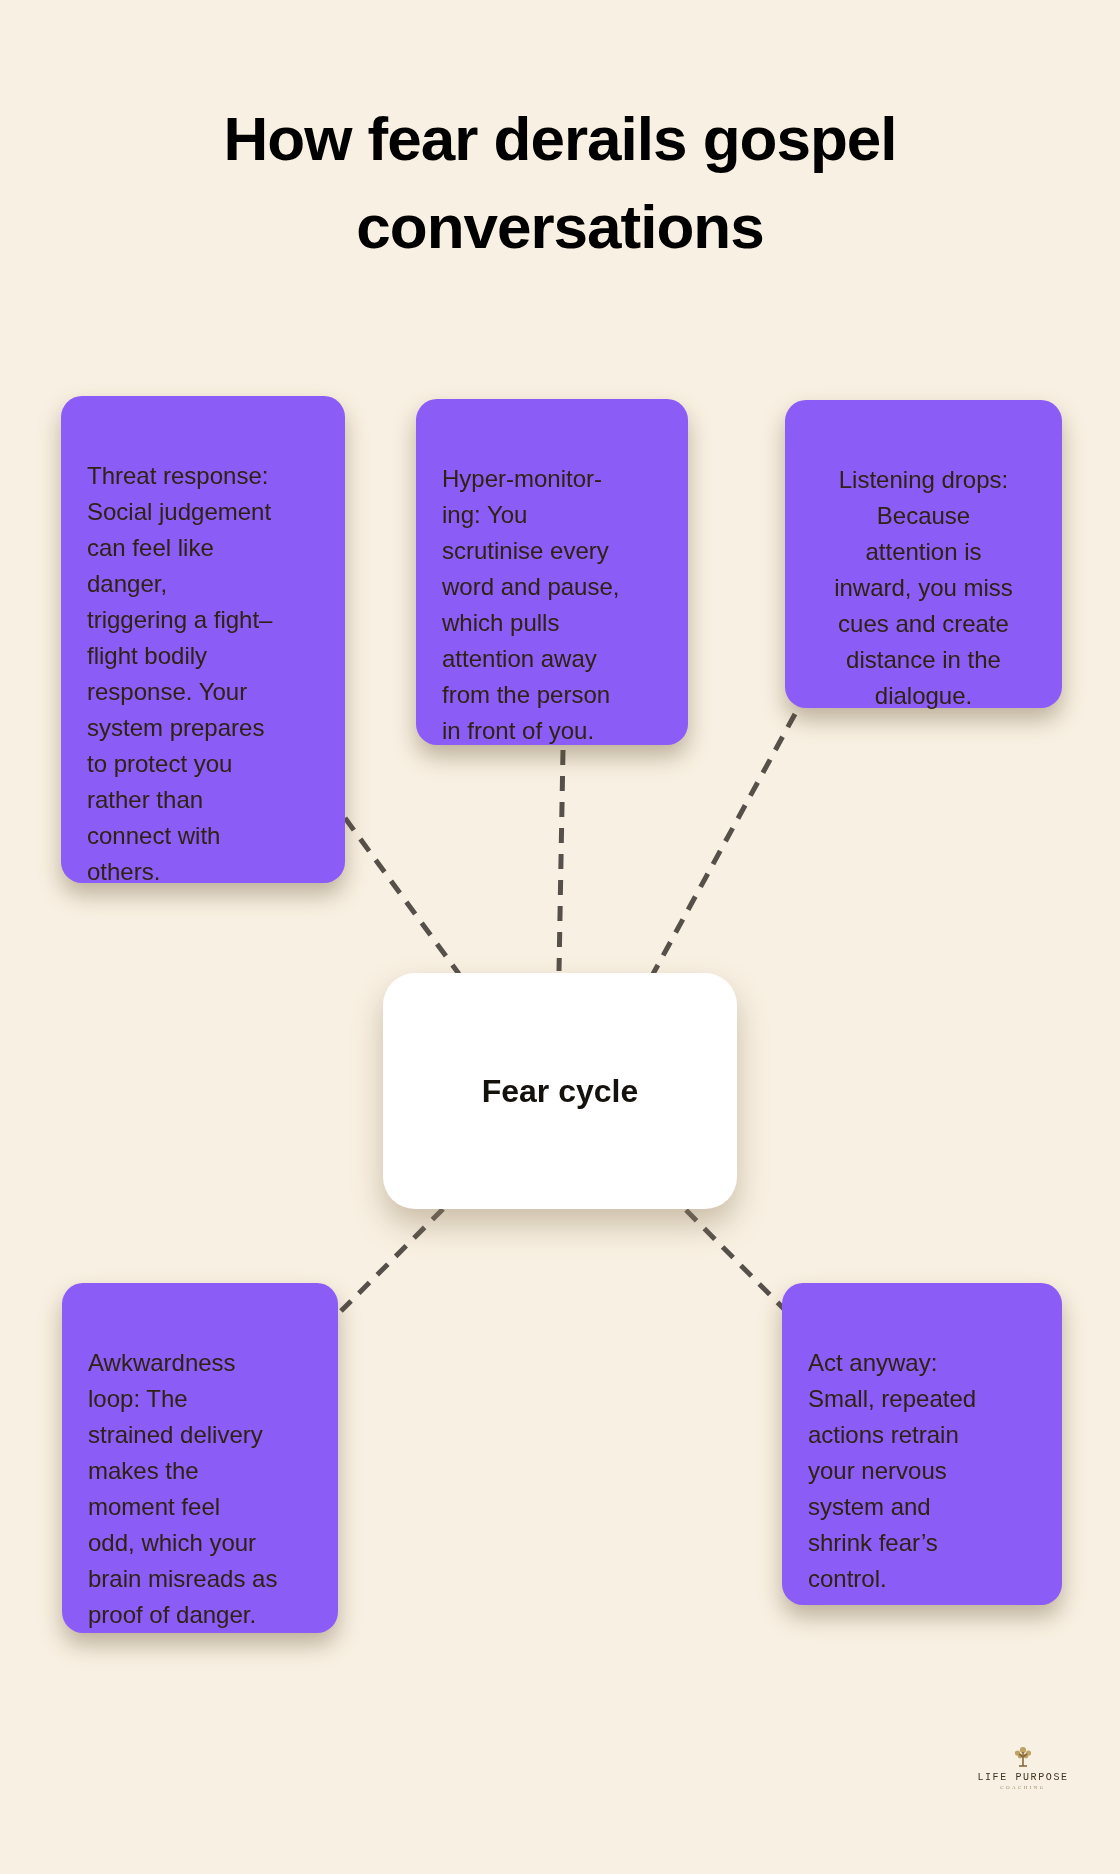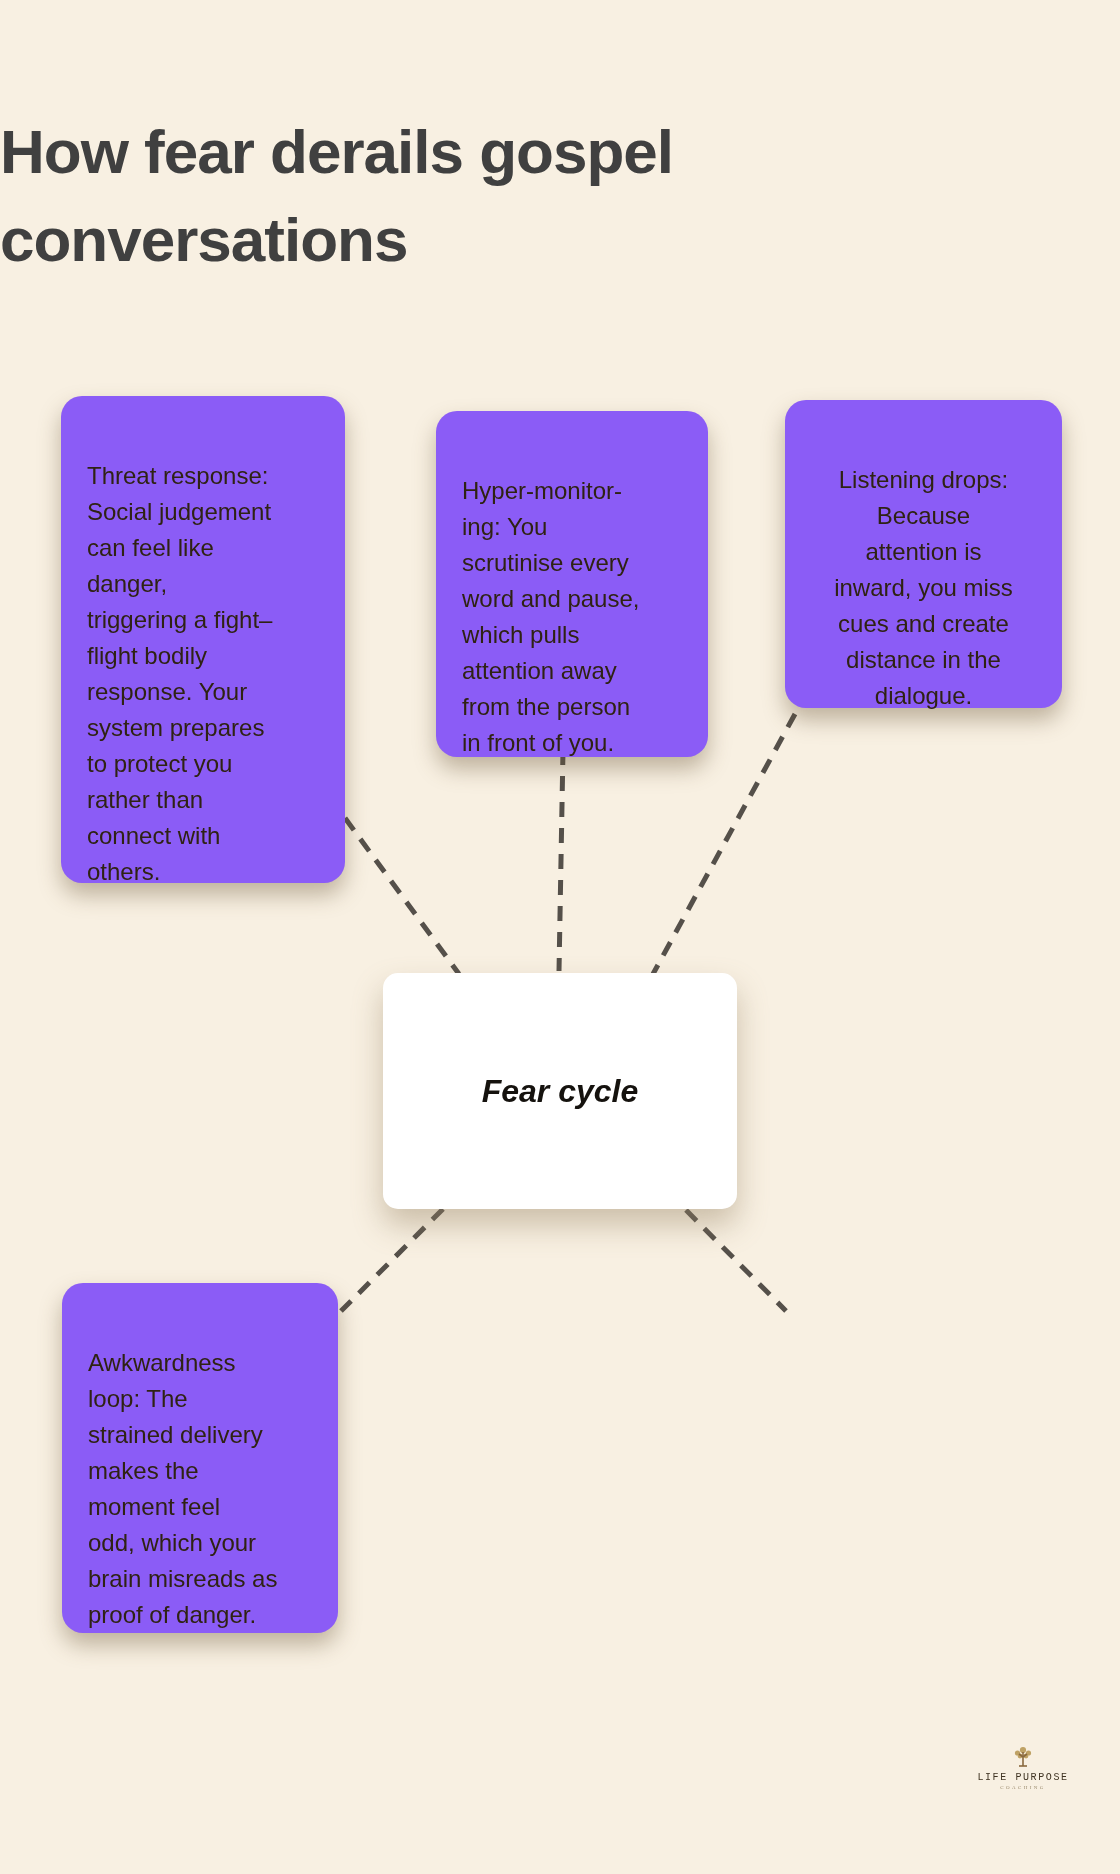--- a/index.html
+++ b/index.html
@@ -9,26 +9,26 @@
   }
   .canvas{
     position:relative;
     width:1120px;height:1874px;
     margin:0 auto;
     background:#f8f0e2;
     overflow:hidden;
   }
   .title{
     position:absolute;
-    left:0;right:0;top:108px;
-    text-align:left;
+    left:0;right:0;top:95px;
+    text-align:center;
     font-size:62px;
     line-height:88px;
     font-weight:700;
-    color:#404040;
+    color:#000000;
     white-space:pre-line;
     letter-spacing:-1px;
   }
   .connectors{
     position:absolute;left:0;top:0;width:1120px;height:1874px;
     pointer-events:none;
   }
   .connectors line{
     stroke:#55504a;
     stroke-width:5;
@@ -40,31 +40,31 @@
     border-radius:21px;
     box-shadow:0 12px 22px rgba(105,85,55,0.40);
     color:#2f2213;
     font-size:24px;
     line-height:36px;
     padding:26px 26px;
     box-sizing:border-box;
     white-space:pre-line;
   }
   .node-threat    {left:61px;  top:396px;  width:284px; height:487px;}
-  .node-hyper     {left:436px; top:399px;  width:272px; height:346px;margin-top:12px;}
+  .node-hyper     {left:416px; top:399px;  width:272px; height:346px;}
   .node-listening {left:785px; top:400px;  width:277px; height:308px;text-align:center;}
   .node-awkward   {left:62px;  top:1283px; width:276px; height:350px;}
   .node-act       {left:782px; top:1283px; width:280px; height:322px;}
   .center-node{
     position:absolute;
     left:383px;top:973px;width:354px;height:236px;
     background:#ffffff;
-    border-radius:15px;
+    border-radius:32px;
     box-shadow:0 16px 30px rgba(150,130,100,0.45);
-    display:flex;align-items:center;justify-content:center;font-style:italic;
+    display:flex;align-items:center;justify-content:center;
   }
   .center-label{
     font-size:32px;
     font-weight:700;
     color:#15120e;
   }
   .logo{
     position:absolute;
     left:943px;top:1744px;width:160px;
     text-align:center;
@@ -146,20 +146,29 @@
     <span>Awkwardness
 loop: The
 strained delivery
 makes the
 moment feel
 odd, which your
 brain misreads as
 proof of danger.</span>
   </div>
 
+  <div class="node node-act">
+    <span>Act anyway:
+Small, repeated
+actions retrain
+your nervous
+system and
+shrink fear’s
+control.</span>
+  </div>
 
   <div class="logo">
     <svg class="logo-tree" width="26" height="26" viewBox="0 0 26 26" xmlns="http://www.w3.org/2000/svg">
       <g fill="#bfa265">
         <circle cx="13" cy="6" r="3.1"></circle>
         <circle cx="7.5" cy="9" r="2.6"></circle>
         <circle cx="18.5" cy="9" r="2.6"></circle>
         <circle cx="10" cy="12" r="2.4"></circle>
         <circle cx="16" cy="12" r="2.4"></circle>
       </g>

